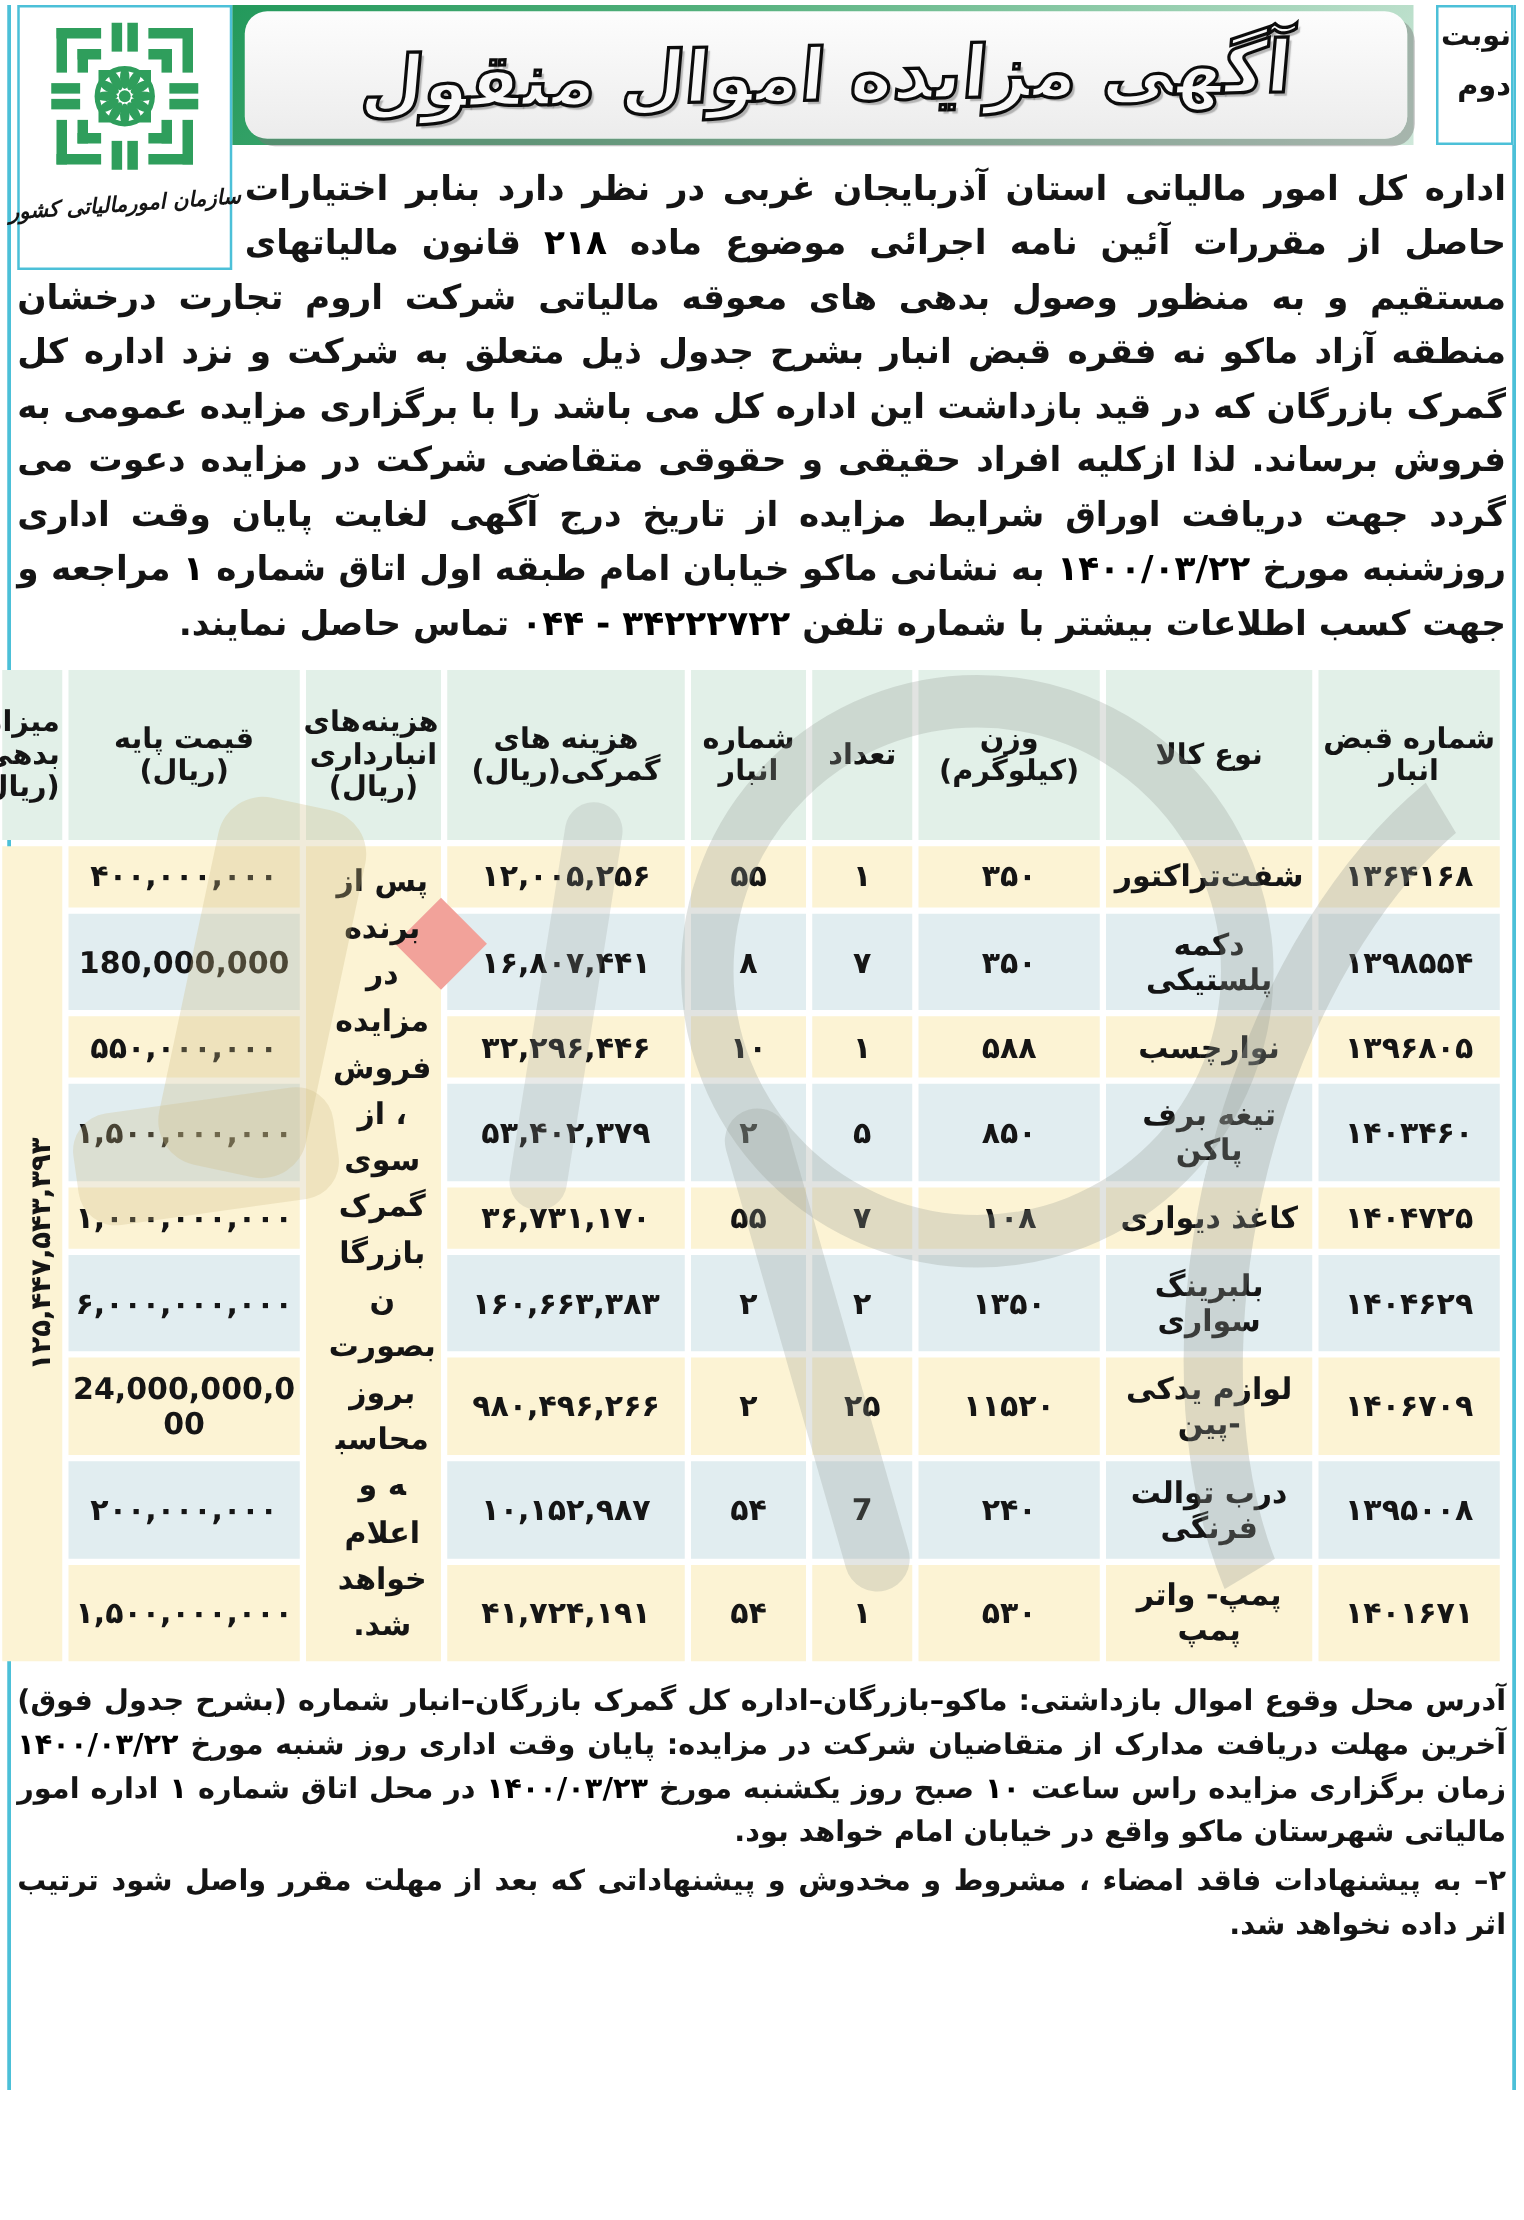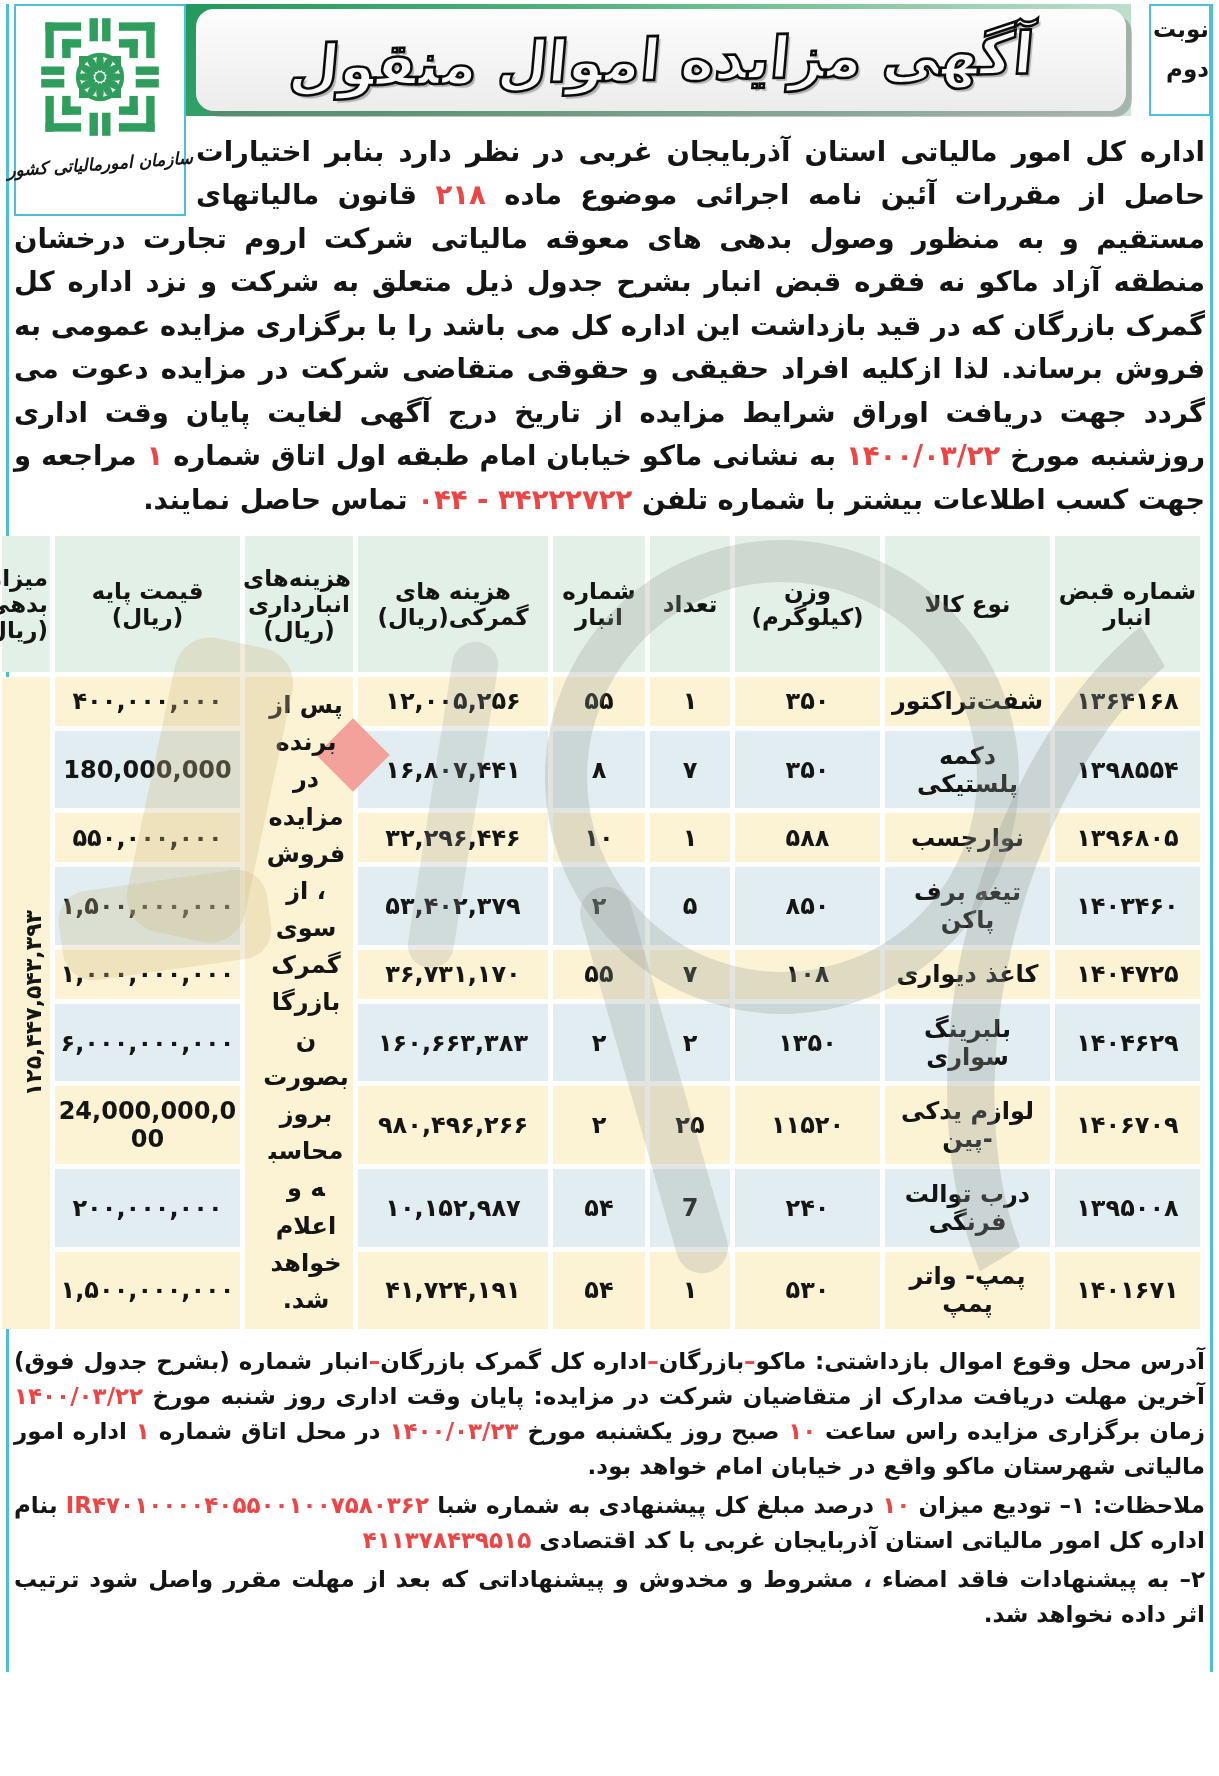--- a/index.html
+++ b/index.html
@@ -69,21 +69,21 @@
     white-space:nowrap;
   }
 
   
   .body-par{
     margin:14px 0 6px 0;
     font-size:27.5px;font-weight:bold;
     line-height:1.58;
     text-align:justify;
   }
-  .hl{color:#ef4444;}
+  .hl{color:#000000;}
 
   
   table.goods{
     width:100%;
     border-collapse:separate;
     border-spacing:5px;
     table-layout:fixed;
     margin-top:10px;
   }
   table.goods th{
@@ -337,21 +337,20 @@
             <td>۵۳۰</td>
             <td>۱</td>
             <td>۵۴</td>
             <td>۴۱,۷۲۴,۱۹۱</td>
             <td>۱,۵۰۰,۰۰۰,۰۰۰</td>
           </tr>
         </tbody>
     </table>
 
     <p class="footer-par"><span>آدرس محل وقوع اموال بازداشتی: ماکو</span><span class="hl">–</span><span>بازرگان</span><span class="hl">–</span><span>اداره کل گمرک بازرگان</span><span class="hl">–</span><span>انبار شماره (بشرح جدول فوق) آخرین مهلت دریافت مدارک از متقاضیان شرکت در مزایده: پایان وقت اداری روز شنبه مورخ </span><span class="hl">۱۴۰۰/۰۳/۲۲</span><span> زمان برگزاری مزایده راس ساعت </span><span class="hl">۱۰</span><span> صبح روز یکشنبه مورخ </span><span class="hl">۱۴۰۰/۰۳/۲۳</span><span> در محل اتاق شماره </span><span class="hl">۱</span><span> اداره امور مالیاتی شهرستان ماکو واقع در خیابان امام خواهد بود.</span></p>
-    <p class="footer-par tight"><span>ملاحظات: ۱– تودیع میزان </span><span class="hl">۱۰</span><span> درصد مبلغ کل پیشنهادی به شماره شبا </span><span class="hl">IR۴۷۰۱۰۰۰۰۴۰۵۵۰۰۱۰۰۷۵۸۰۳۶۲</span><span> بنام اداره کل امور مالیاتی استان آذربایجان غربی با کد اقتصادی </span><span class="hl">۴۱۱۳۷۸۴۳۹۵۱۵</span></p>
     <p class="footer-par tight"><span>۲– به پیشنهادات فاقد امضاء ، مشروط و مخدوش و پیشنهاداتی که بعد از مهلت مقرر واصل شود ترتیب اثر داده نخواهد شد.</span></p>
 
   </div>
 
   <div class="watermark">
     <div class="wm wm-ring"></div>
     <div class="wm wm-arc"></div>
     <div class="wm wm-stroke1"></div>
     <div class="wm wm-stroke2"></div>
     <div class="wm wm-tan1"></div>

